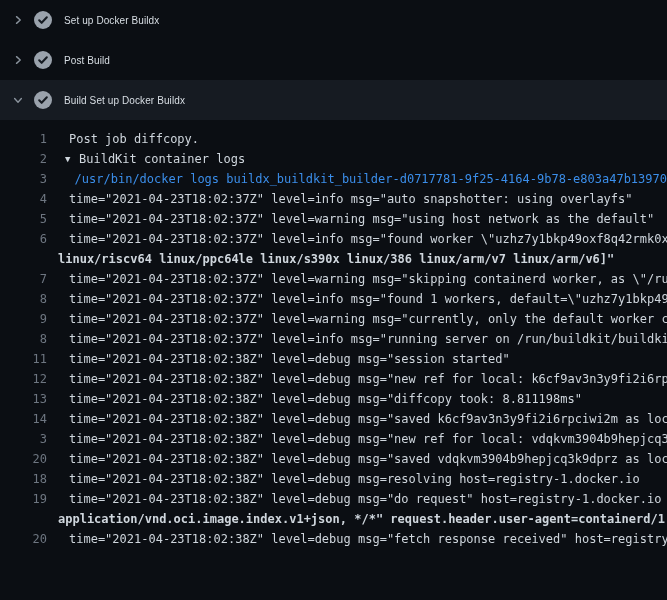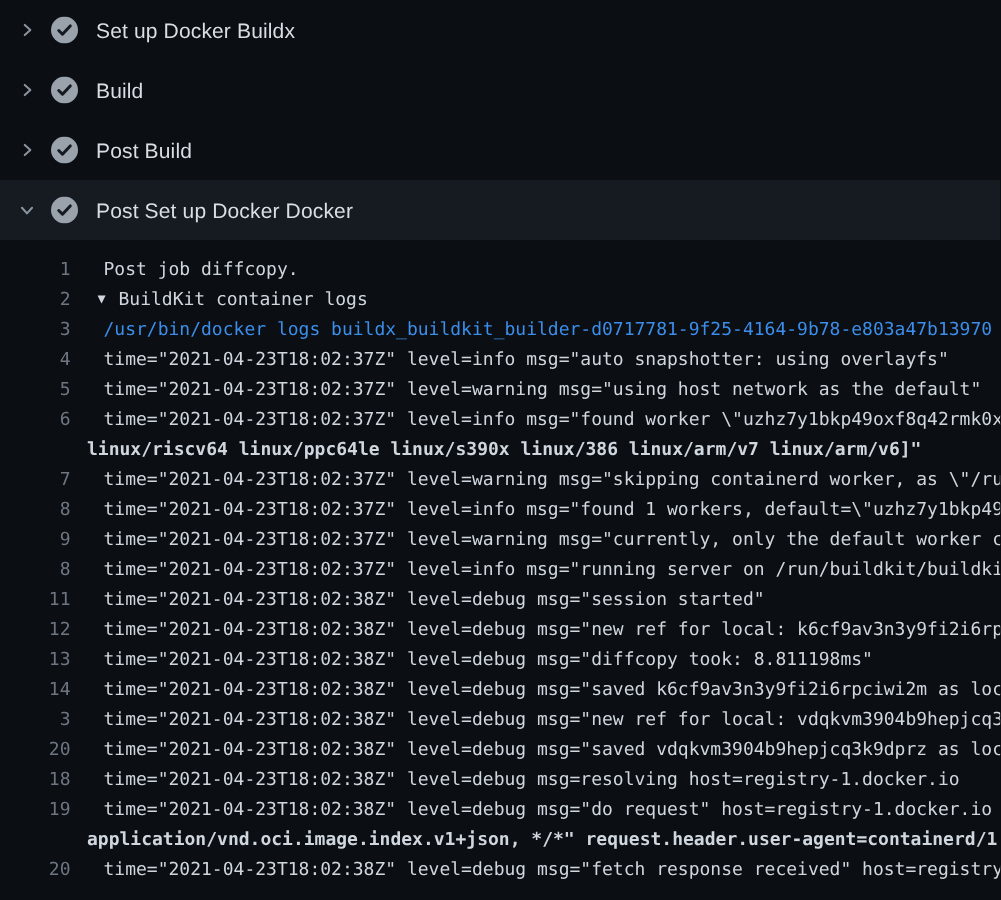--- a/index.html
+++ b/index.html
@@ -24,42 +24,42 @@
     box-sizing:border-box;cursor:pointer;
   }
   .step.expanded{background:var(--header-bg);}
   .chev{
     width:16px;height:16px;flex:none;display:flex;align-items:center;
     justify-content:center;color:var(--chevron);margin-right:8px;
   }
   .step.expanded .chev svg{transform:rotate(90deg);}
   .check{width:18px;height:18px;flex:none;margin-right:12px;display:flex;}
   .label{
-    font-size:14px;color:var(--step-label);letter-spacing:.1px;
+    font-size:10px;color:var(--step-label);letter-spacing:.1px;
     white-space:nowrap;
   }
   
   .log{
     padding-top:9px;
     font-family:"DejaVu Sans Mono",monospace;
     font-size:12px;color:var(--log-text);
   }
   .row{
     height:20px;line-height:20px;display:flex;white-space:pre;
   }
   .num{
     width:47px;flex:none;text-align:right;color:var(--line-num);
     cursor:pointer;user-select:none;
   }
   .txt{
     margin-left:22px;flex:1;min-width:0;overflow:hidden;
   }
   .row.cont .txt{margin-left:11px;font-weight:bold;}
   .row.group .txt{margin-left:18px;}
-  .txt.command{color:var(--command);}
+  .txt.command{color:var(--command);text-align:right;}
   .toggle{
     display:inline-block;width:14px;font-size:9px;vertical-align:1px;
     color:var(--log-text);cursor:pointer;
   }
 </style>
 </head>
 <body>
 
 <div class="app">
   <div id="steps">
@@ -82,49 +82,35 @@
       <svg width="12" height="12" viewBox="0 0 16 16">
         <path d="M6 3.5l5 4.5-5 4.5" fill="none" stroke="currentColor" stroke-width="1.8" stroke-linecap="round" stroke-linejoin="round"></path>
       </svg>
     </span>
     <span class="check">
       <svg width="18" height="18" viewBox="0 0 16 16">
         <circle cx="8" cy="8" r="8" fill="var(--check-bg)"></circle>
         <path d="M4.6 8.3l2.2 2.2 4.6-4.9" fill="none" stroke="var(--check-mark)" stroke-width="1.8" stroke-linecap="round" stroke-linejoin="round"></path>
       </svg>
     </span>
-    <span class="label">Build</span>
-  </div>
-      <div class="step">
-    <span class="chev">
-      <svg width="12" height="12" viewBox="0 0 16 16">
-        <path d="M6 3.5l5 4.5-5 4.5" fill="none" stroke="currentColor" stroke-width="1.8" stroke-linecap="round" stroke-linejoin="round"></path>
-      </svg>
-    </span>
-    <span class="check">
-      <svg width="18" height="18" viewBox="0 0 16 16">
-        <circle cx="8" cy="8" r="8" fill="var(--check-bg)"></circle>
-        <path d="M4.6 8.3l2.2 2.2 4.6-4.9" fill="none" stroke="var(--check-mark)" stroke-width="1.8" stroke-linecap="round" stroke-linejoin="round"></path>
-      </svg>
-    </span>
     <span class="label">Post Build</span>
   </div>
       <div class="step expanded">
     <span class="chev">
       <svg width="12" height="12" viewBox="0 0 16 16">
         <path d="M6 3.5l5 4.5-5 4.5" fill="none" stroke="currentColor" stroke-width="1.8" stroke-linecap="round" stroke-linejoin="round"></path>
       </svg>
     </span>
     <span class="check">
       <svg width="18" height="18" viewBox="0 0 16 16">
         <circle cx="8" cy="8" r="8" fill="var(--check-bg)"></circle>
         <path d="M4.6 8.3l2.2 2.2 4.6-4.9" fill="none" stroke="var(--check-mark)" stroke-width="1.8" stroke-linecap="round" stroke-linejoin="round"></path>
       </svg>
     </span>
-    <span class="label">Post Set up Docker Docker</span>
+    <span class="label">Build Set up Docker Buildx</span>
   </div>
     </div>
   <div id="log" class="log">
       <div class="row">
     <span class="num">1</span>
     <span class="txt"><span class="txt-inner">Post job diffcopy.</span></span>
   </div>
       <div class="row group">
     <span class="num">2</span>
     <span class="txt"><span class="toggle">▼</span><span class="txt-inner">BuildKit container logs</span></span>

